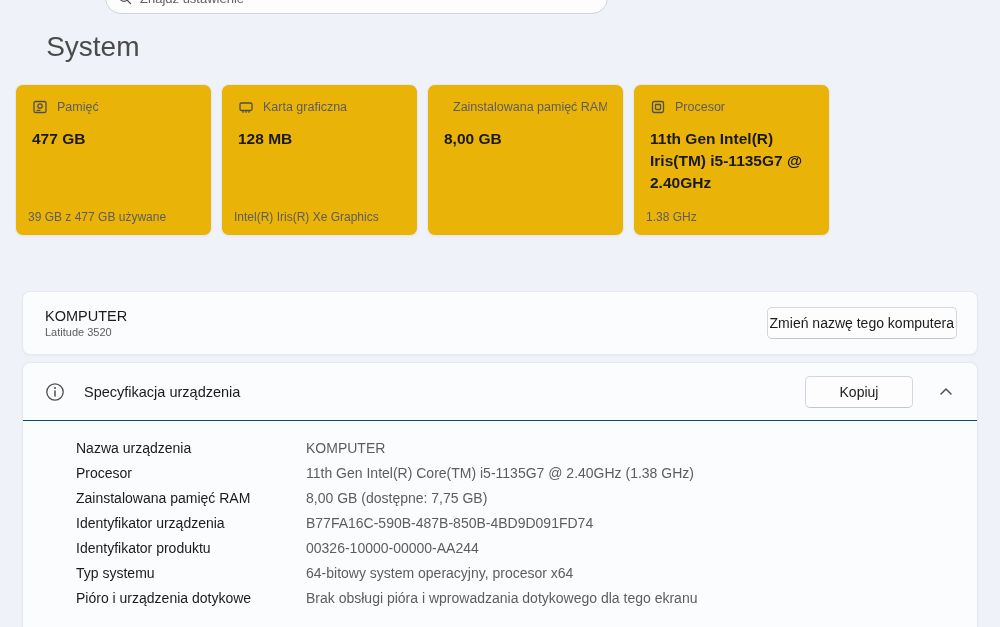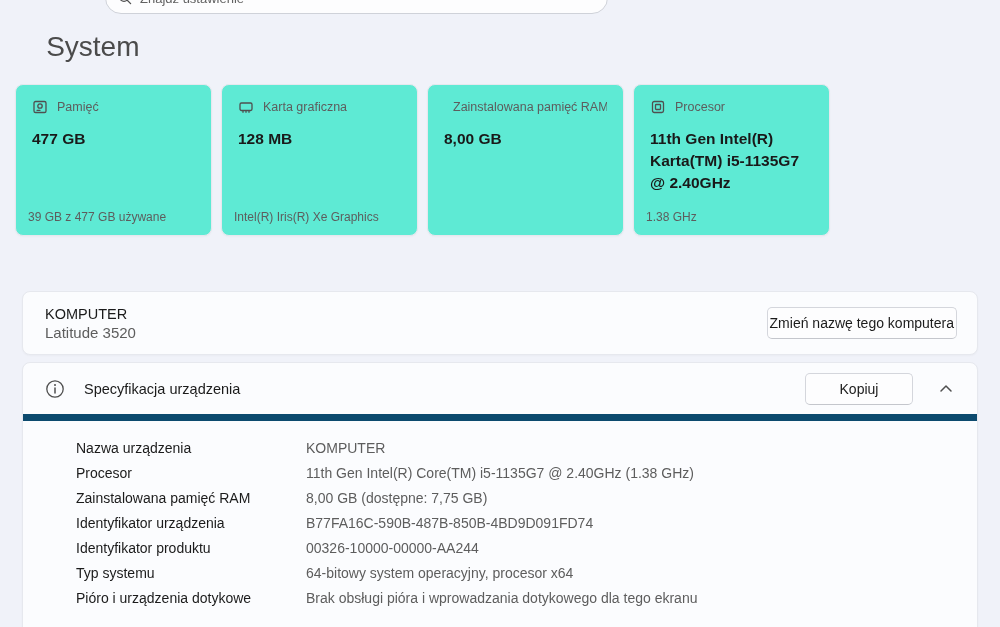--- a/index.html
+++ b/index.html
@@ -48,21 +48,21 @@
 
   
   .cards-row {
     position: absolute;
     left: 15px; top: 84px;
     display: flex; gap: 9px;
   }
   .stat-card {
     position: relative;
     width: 197px; height: 152px;
-    background: #5eead4;
+    background: #eab308;
     border: 1px solid #e6e8ee;
     border-radius: 8px;
     padding: 14px 16px;
     box-shadow: 0 1px 2px rgba(0,0,0,0.03);
   }
   .stat-card .card-head {
     display: flex; align-items: center; gap: 9px;
     white-space: nowrap; overflow: hidden;
   }
   .stat-card .card-title {
@@ -86,21 +86,21 @@
     left: 22px; top: 291px;
     width: 956px; height: 64px;
     background: #fbfcfe;
     border: 1px solid #e6e8ee;
     border-radius: 8px;
     display: flex; align-items: center; justify-content: space-between;
     padding: 0 20px 0 22px;
     box-shadow: 0 1px 2px rgba(0,0,0,0.03);
   }
   .pc-name { font-size: 14.5px; color: #1b1b1b; }
-  .pc-model { font-size: 15px; color: #5d5d5d; margin-top: 2px; }
+  .pc-model { font-size: 11px; color: #5d5d5d; margin-top: 2px; }
 
   .win-button {
     background: #fdfdfe;
     border: 1px solid #d4d6dc;
     border-bottom-color: #c4c6cc;
     border-radius: 5px;
     font-family: inherit;
     font-size: 14px; color: #1b1b1b;
     padding: 7px 2px;
     cursor: pointer;
@@ -114,21 +114,21 @@
     width: 956px; height: 400px;
     background: #fbfcfe;
     border: 1px solid #e6e8ee;
     border-radius: 8px 8px 0 0;
     box-shadow: 0 1px 2px rgba(0,0,0,0.03);
   }
   .spec-header {
     height: 58px;
     display: flex; align-items: center;
     padding: 0 18px 0 22px;
-    border-bottom: 7px solid #0c4a6e;
+    border-bottom: 1px solid #0c4a6e;
     cursor: pointer;
   }
   .spec-header .info-icon { flex: 0 0 auto; }
   .spec-title { font-size: 14.5px; color: #1b1b1b; margin-left: 19px; flex: 1 1 auto; }
   .copy-btn { width: 108px; padding: 7px 13px; text-align: center; }
   .chevron-up { margin-left: 26px; margin-right: 6px; cursor: pointer; }
 
   .spec-body { padding: 15px 20px 10px 53px; }
   .spec-row { display: flex; line-height: 25px; justify-content: space-between; }
   .spec-label { width: 230px; flex: 0 0 auto; font-size: 14px; color: #1b1b1b; }
@@ -201,21 +201,21 @@
   </div>
 
   <div class="stat-card">
     <div class="card-head">
       <svg width="16" height="16" viewBox="0 0 16 16">
         <rect class="icon-stroke" x="2.5" y="2.5" width="11" height="11" rx="1.8"></rect>
         <rect class="icon-stroke" x="5.5" y="5.5" width="5" height="5" rx="0.8"></rect>
       </svg>
       <span class="card-title">Procesor</span>
     </div>
-    <div class="card-value">11th Gen Intel(R) Karta(TM) i5-1135G7 @ 2.40GHz</div>
+    <div class="card-value">11th Gen Intel(R) Iris(TM) i5-1135G7 @ 2.40GHz</div>
     <div class="card-footer">1.38 GHz</div>
   </div>
 
 </div>
 
 <div class="pc-panel">
   <div>
     <div class="pc-name">KOMPUTER</div>
     <div class="pc-model">Latitude 3520</div>
   </div>

